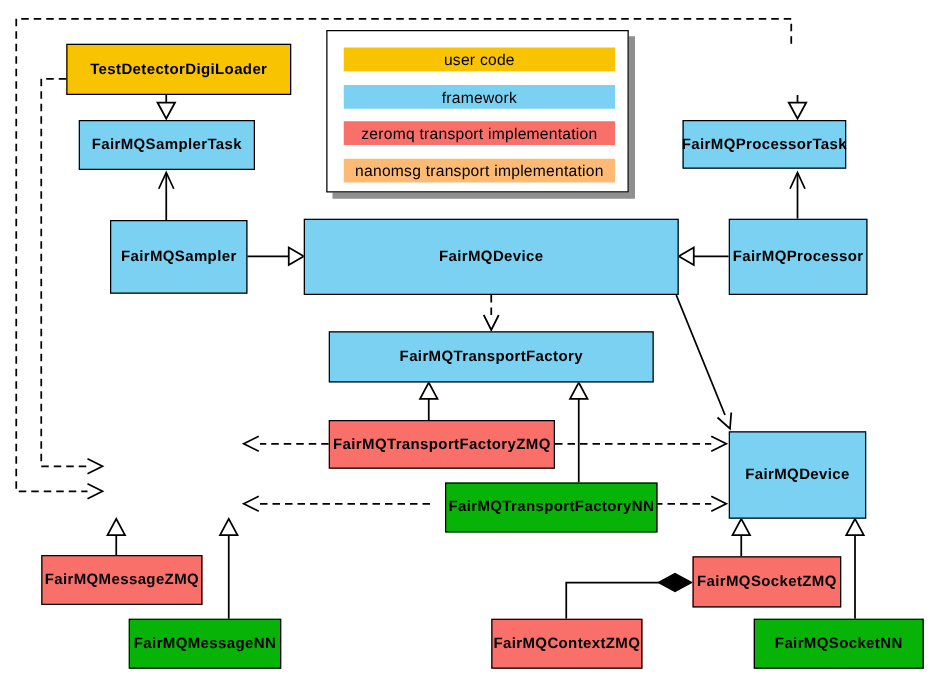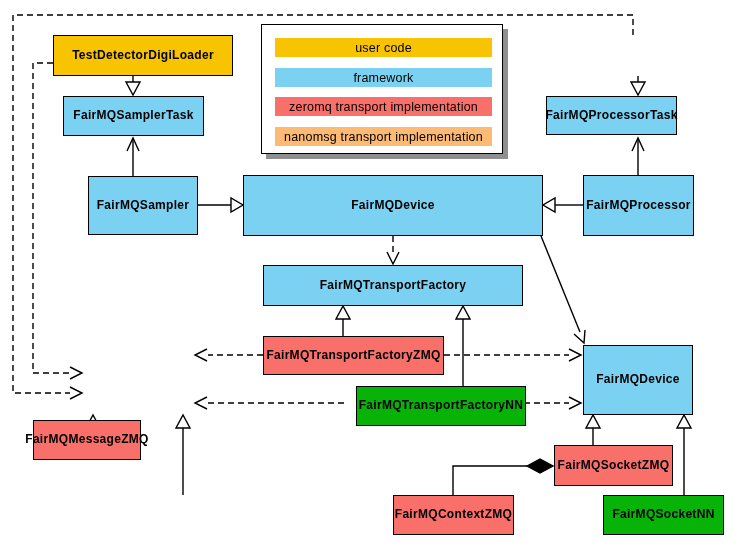--- a/index.html
+++ b/index.html
@@ -174,22 +174,23 @@
 
   <div class="node abstract" style="left: 263px; top: 265px; width: 260px; height: 41px; background: rgb(123, 209, 242);">FairMQTransportFactory</div>
 
   <div class="node" style="left: 263px; top: 336px; width: 181px; height: 39px; background: rgb(249, 112, 107);">FairMQTransportFactoryZMQ</div>
 
   <div class="node" style="left: 356px; top: 386px; width: 170px; height: 40px; background: rgb(6, 179, 6);">FairMQTransportFactoryNN</div>
 
 
   <div class="node abstract" style="left: 583px; top: 345px; width: 110px; height: 70px; background: rgb(123, 209, 242);">FairMQDevice</div>
 
-  <div class="node" style="left: 33px; top: 420px; width: 108px; height: 40px; background: rgb(249, 112, 107);">FairMQMessageZMQ</div>
+  <div class="node" style="left: 33px; top: 444px; width: 129px; height: 40px; background: rgb(249, 112, 107);">FairMQMessageZMQ</div>
 
+  <div class="node" style="left: 103px; top: 495px; width: 122px; height: 40px; background: rgb(6, 179, 6);">FairMQMessageNN</div>
 
   <div class="node" style="left: 554px; top: 445px; width: 119px; height: 41px; background: rgb(249, 112, 107);">FairMQSocketZMQ</div>
 
   <div class="node" style="left: 393px; top: 495px; width: 121px; height: 40px; background: rgb(249, 112, 107);">FairMQContextZMQ</div>
 
-  <div class="node" style="left: 603px; top: 495px; width: 121px; height: 40px; background: rgb(6, 179, 6);">FairMQSocketNN</div>
+  <div class="node" style="left: 603px; top: 495px; width: 136px; height: 40px; background: rgb(6, 179, 6);">FairMQSocketNN</div>
 
 </div>
 
 </body></html>

